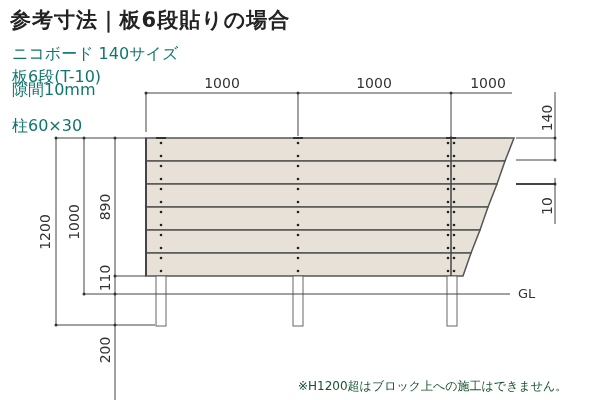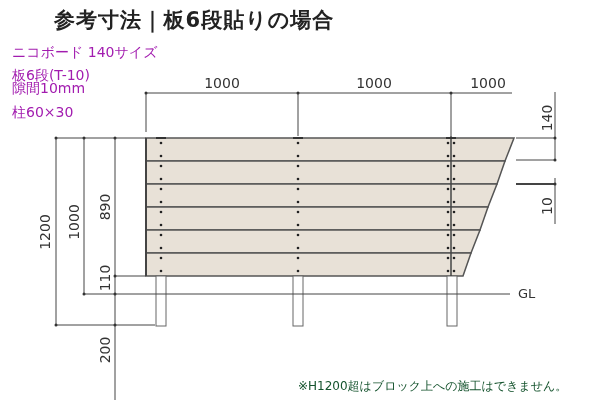--- a/index.html
+++ b/index.html
@@ -1,30 +1,30 @@
 <!DOCTYPE html>
 <html><head>
 <meta charset="utf-8">
 <style>
   html,body{margin:0;padding:0;background:#fff;}
   body{width:600px;height:400px;position:relative;overflow:hidden;font-family:"DejaVu Sans","Liberation Sans",sans-serif;color:#333;}
-  .title{position:absolute;left:10px;top:6px;font-size:21px;font-weight:bold;color:#222;letter-spacing:1px;margin-left:44px;}
-  .spec{position:absolute;left:12px;font-size:14px;color:#a21caf;}
+  .title{position:absolute;left:10px;top:6px;font-size:21px;font-weight:bold;color:#222;letter-spacing:1px;}
+  .spec{position:absolute;left:12px;font-size:16px;color:#0f766e;}
   .note{position:absolute;left:298px;top:378px;font-size:12px;color:#14532d;}
   svg{position:absolute;left:0;top:0;}
   svg text{font-family:"DejaVu Sans","Liberation Sans",sans-serif;fill:#333;}
 </style>
 </head>
 <body>
 
 <div class="title">参考寸法｜板6段貼りの場合</div>
 <div class="spec" style="top:44px">ニコボード 140サイズ</div>
 <div class="spec" style="top:80px">隙間10mm</div>
 <div class="spec" style="top:67px">板6段(T-10)</div>
-<div class="spec" style="top:104px">柱60×30</div>
+<div class="spec" style="top:116px">柱60×30</div>
 
 <svg width="600" height="400">
 
   <g fill="#e8e1d7" stroke="#555" stroke-width="1.5">
     <polygon points="146,138 514,138 505,161 146,161"></polygon>
     <polygon points="146,161 505,161 497,184 146,184"></polygon>
     <polygon points="146,184 497,184 488,207 146,207"></polygon>
     <polygon points="146,207 488,207 480,230 146,230"></polygon>
     <polygon points="146,230 480,230 471,253 146,253"></polygon>
     <polygon points="146,253 471,253 463,276 146,276"></polygon>

